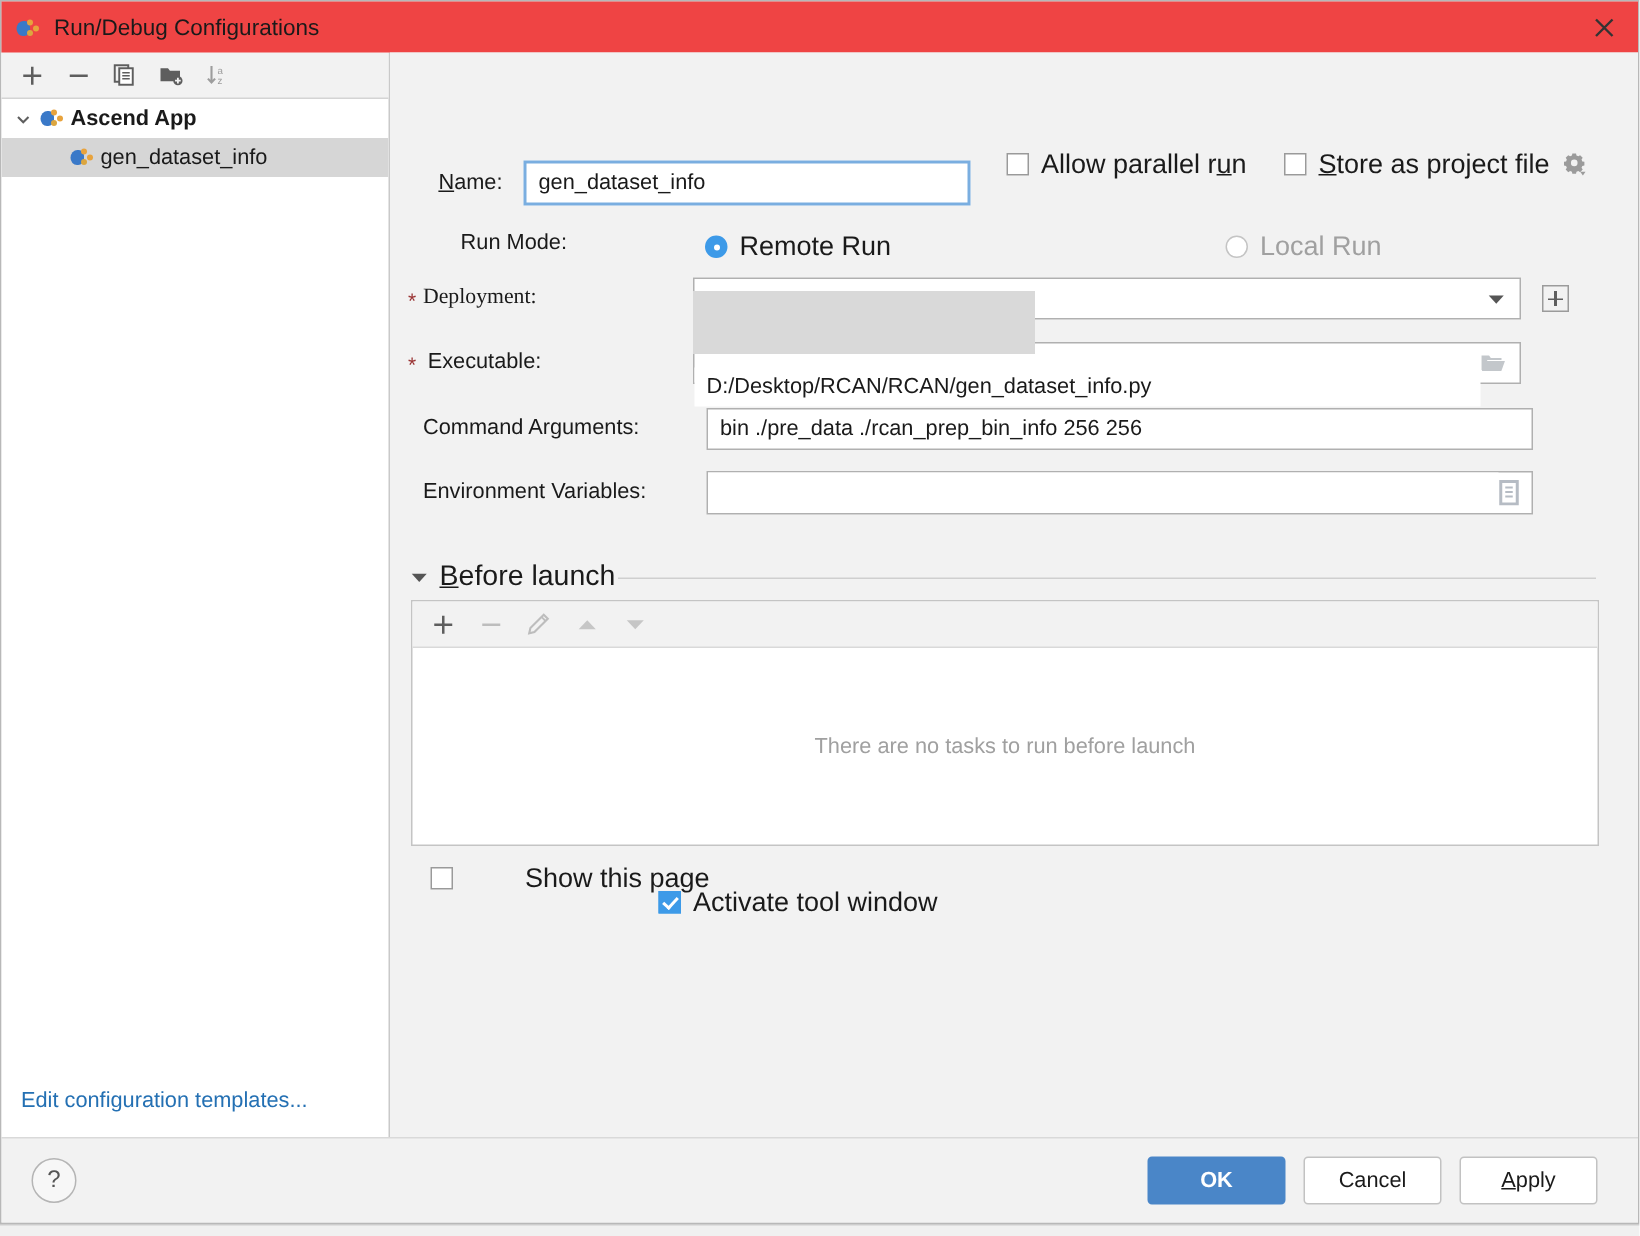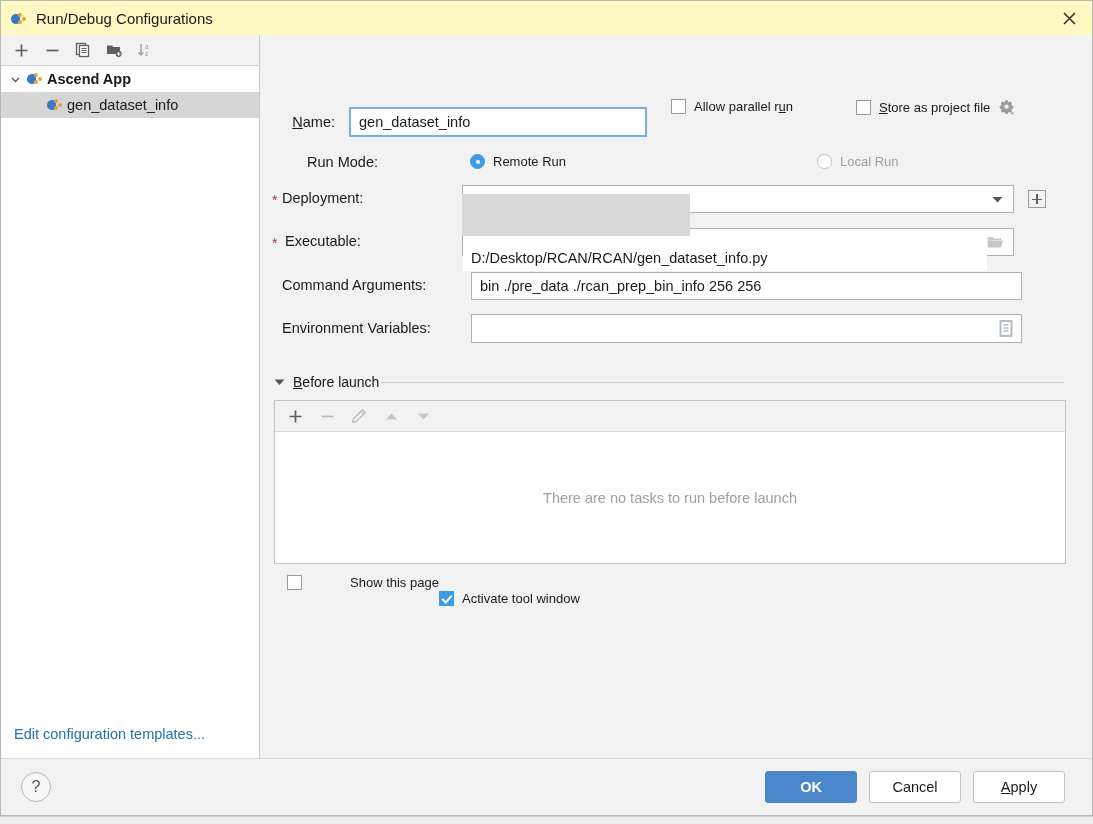--- a/index.html
+++ b/index.html
@@ -23,21 +23,21 @@
     height: 816px;
     background: #f2f2f2;
     border: 1px solid #b8b8b8;
     box-sizing: border-box;
     display: flex;
     flex-direction: column;
   }
   
   .titlebar {
     height: 34px;
-    background: #fef9c3;
+    background: #ef4444;
     display: flex;
     align-items: center;
     position: relative;
     flex: 0 0 auto;
   }
   .titlebar .app-icon {
     margin-left: 10px;
     margin-right: 9px;
     width: 16px; height: 16px;
     position: relative;
@@ -219,21 +219,21 @@
   }
   .cbx.checked::after {
     content: "";
     position: absolute;
     left: 4px; top: 1px;
     width: 4px; height: 8px;
     border: solid #fff;
     border-width: 0 2px 2px 0;
     transform: rotate(42deg);
   }
-  .cb-label { font-size: 13px; margin-left: 8px; white-space: nowrap; }
+  .cb-label { font-size: 18px; margin-left: 8px; white-space: nowrap; }
 
   
   .radio {
     width: 15px; height: 15px;
     border-radius: 50%;
     border: 1px solid #9a9a9a;
     background: #fff;
     box-sizing: border-box;
     display: inline-block;
     flex: 0 0 auto;
@@ -280,21 +280,21 @@
 
   
   .section-head {
     position: absolute;
     display: flex;
     align-items: center;
     width: 790px;
   }
   .section-head .caret { margin-right: 8px; display: flex; }
   .section-head .st {
-    font-size: 14px;
+    font-size: 19px;
     white-space: nowrap;
     margin-right: 2px;
   }
   .section-head .rule {
     flex: 1 1 auto;
     height: 1px;
     background: #cfcfcf;
   }
   .bl-panel {
     position: absolute;
@@ -518,21 +518,21 @@
         <span class="radio sel"></span>
         <span class="cb-label">Remote Run</span>
       </div>
       <div class="form-row" style="left:557px; top:119px; color:#a0a0a0;justify-content:space-between;">
         <span class="radio disabled"></span>
         <span class="cb-label" style="color:#a0a0a0;">Local Run</span>
       </div>
 
       <div class="form-row" style="left:8px; top:155px;">
         <span class="req" style="left:4px; top:2px;">*</span>
-        <span class="label" style="width:110px; text-align:left; margin-left:14px;">Deployment:</span>
+        <span class="label" style="width:110px; text-align:left; margin-left:14px;font-family:Liberation Serif, serif;">Deployment:</span>
       </div>
       <div class="combo" style="position:absolute; left:202px; top:150px; width:552px;">
         <span>
           <svg width="11" height="8" viewBox="0 0 11 8">
               <path d="M0.5,1 L5.5,6.5 L10.5,1 z" fill="#555"></path>
             </svg>
         </span>
       </div>
       <div style="position:absolute; left:768px; top:155px;" class="plus-box"></div>
 

